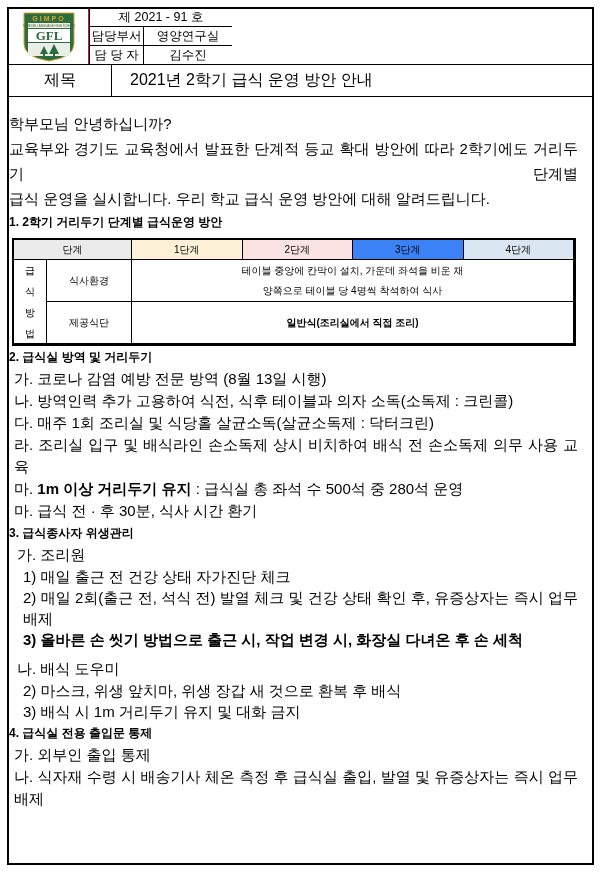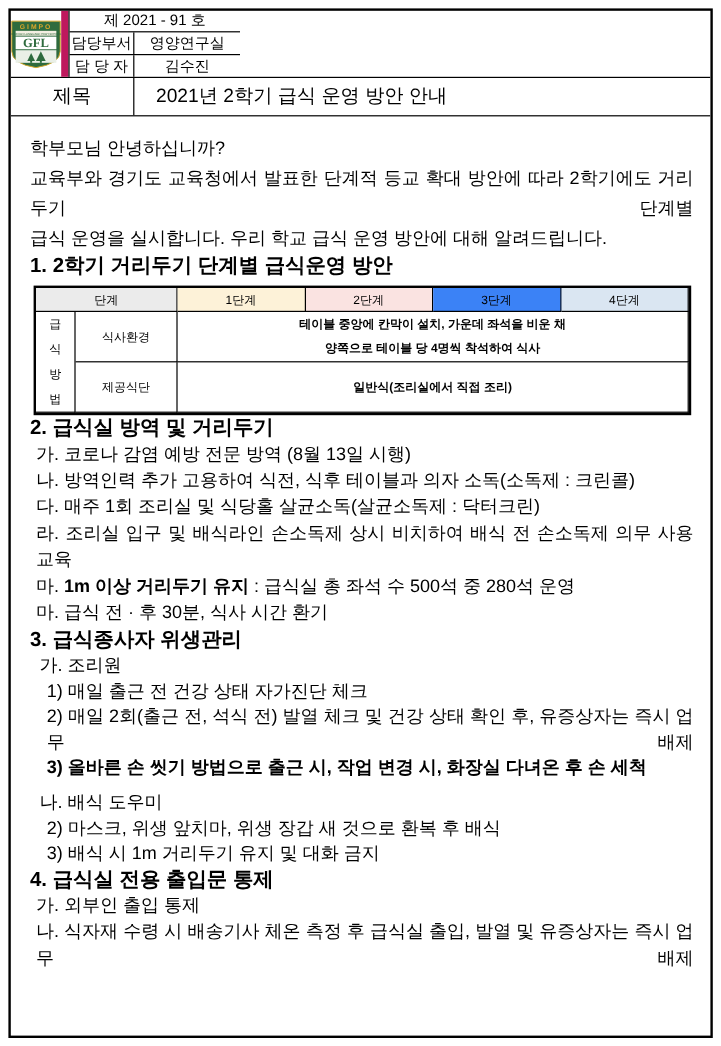--- a/index.html
+++ b/index.html
@@ -14,21 +14,21 @@
   .frame {
     width: 100%; height: 100%;
     border: 2px solid #000;
     display: flex; flex-direction: column;
     overflow: hidden;
   }
 
   
   .head-row { display: flex; height: 56px; border-bottom: 1px solid #000; }
   .logo-cell {
-    width: 48px; border-right: 6px solid #be185d;
+    width: 80px; border-right: 1px solid #be185d;
     display: flex; align-items: center; justify-content: center;
   }
   .title-cell {
     flex: 1; display: flex; align-items: center; justify-content: center;
     font-size: 30px; font-weight: bold; letter-spacing: 5px; white-space: pre;
   }
   .info-table {
     width: 143px; border-left: 1px solid #000;
     display: flex; flex-direction: column; font-size: 12.5px;
   }
@@ -46,24 +46,24 @@
 
   
   .subject-row { display: flex; height: 32px; border-bottom: 1px solid #000; font-size: 16px; }
   .subject-label {
     width: 103px; border-right: 1px solid #000;
     display: flex; align-items: center; justify-content: center;
   }
   .subject-value { flex: 1; display: flex; align-items: center; padding-left: 18px; }
 
   
-  .body-cell { flex: 1; padding: 14px 14px 6px 16px; font-size: 15px; }
+  .body-cell { flex: 1; padding: 14px 14px 6px 0; font-size: 15px; }
   .intro-line { line-height: 25px; }
   .j-full { text-align: justify; text-align-last: justify; }
-  .sec-heading { font-weight: bold; font-size: 17px; line-height: 22px; }
+  .sec-heading { font-weight: bold; font-size: 12px; line-height: 22px; }
   .item { line-height: 22px; padding-left: 5px; }
   .subitem { line-height: 21px; padding-left: 14px; }
   .sub-label { line-height: 22px; padding-left: 8px; }
   .bold { font-weight: bold; }
   .gap8 { height: 8px; }
 
   
   .meal-table {
     margin: 5px 2px 0 3px;
     display: grid;
@@ -81,21 +81,21 @@
   .mt-s1 { grid-column: 3; grid-row: 1; }
   .mt-s2 { grid-column: 4; grid-row: 1; }
   .mt-s3 { grid-column: 5; grid-row: 1; }
   .mt-s4 { grid-column: 6; grid-row: 1; border-right: none; }
   .mt-group {
     grid-column: 1; grid-row: 2 / 4;
     line-height: 21px; word-break: break-all; padding: 0 8px;
   }
   .mt-rowlab1 { grid-column: 2; grid-row: 2; }
   .mt-content1 { grid-column: 3 / 7; grid-row: 2; border-right: none;
-    flex-direction: column; font-weight: bold; line-height: 20px; }
+    flex-direction: column; font-weight: normal; line-height: 20px; }
   .mt-rowlab2 { grid-column: 2; grid-row: 3; border-bottom: none; }
   .mt-content2 { grid-column: 3 / 7; grid-row: 3; border-right: none; border-bottom: none;
     font-weight: bold; }
   .mt-group { border-bottom: none; }
 
   
   .logo-svg { display: block; }
 </style>
 </head>
 <body>

